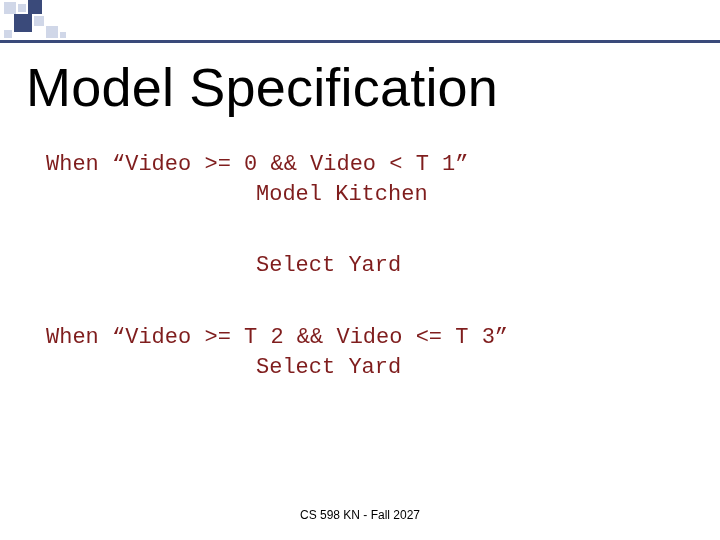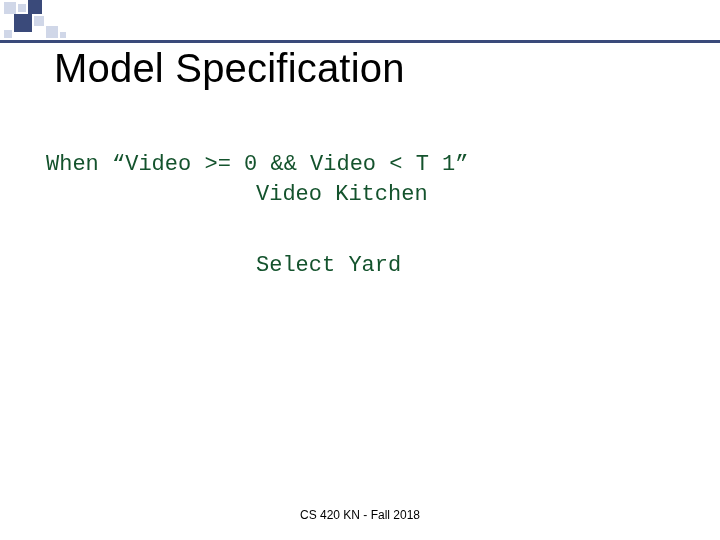--- a/index.html
+++ b/index.html
@@ -26,40 +26,39 @@
   .top-rule {
     position: absolute;
     top: 40px;
     left: 0;
     width: 720px;
     height: 3px;
     background: #3a4a7a;
   }
   .title {
     position: absolute;
-    top: 46px;
+    top: 56px;
     left: 26px;
-    font-size: 40px;
+    font-size: 54px;
     font-weight: 400;
     color: #000;
     letter-spacing: 0.2px;
-    margin-left: 28px;
   }
   .content {
     position: absolute;
     top: 150px;
     left: 46px;
     right: 40px;
   }
   .rule-block {
     margin-bottom: 42px;
     font-family: "Courier New", Courier, monospace;
     font-size: 22px;
     line-height: 1.35;
-    color: #14532d;
+    color: #7f1d1d;
   }
   .rule-action {
     padding-left: 210px;
   }
   .footer {
     position: absolute;
     bottom: 18px;
     left: 0;
     width: 720px;
     text-align: center;
@@ -80,20 +79,24 @@
   <div class="sq" style="left:46px; top:26px; width:12px; height:12px;"></div>
   <div class="sq" style="left:60px; top:32px; width:6px; height:6px;"></div>
 </div>
 <div class="top-rule"></div>
 
 <h1 class="title">Model Specification</h1>
 
 <div class="content">
   <div class="rule-block">
     <div>When “Video &gt;= 0 &amp;&amp; Video &lt; T 1”</div>
-    <div class="rule-action">Video Kitchen</div>
+    <div class="rule-action">Model Kitchen</div>
   </div>
   <div class="rule-block">
     <div class="rule-action">Select Yard</div>
   </div>
+  <div class="rule-block">
+    <div>When “Video &gt;= T 2 &amp;&amp; Video &lt;= T 3”</div>
+    <div class="rule-action">Select Yard</div>
+  </div>
 </div>
 
-<div class="footer">CS 420 KN - Fall 2018</div>
+<div class="footer">CS 598 KN - Fall 2027</div>
 
 </body></html>

